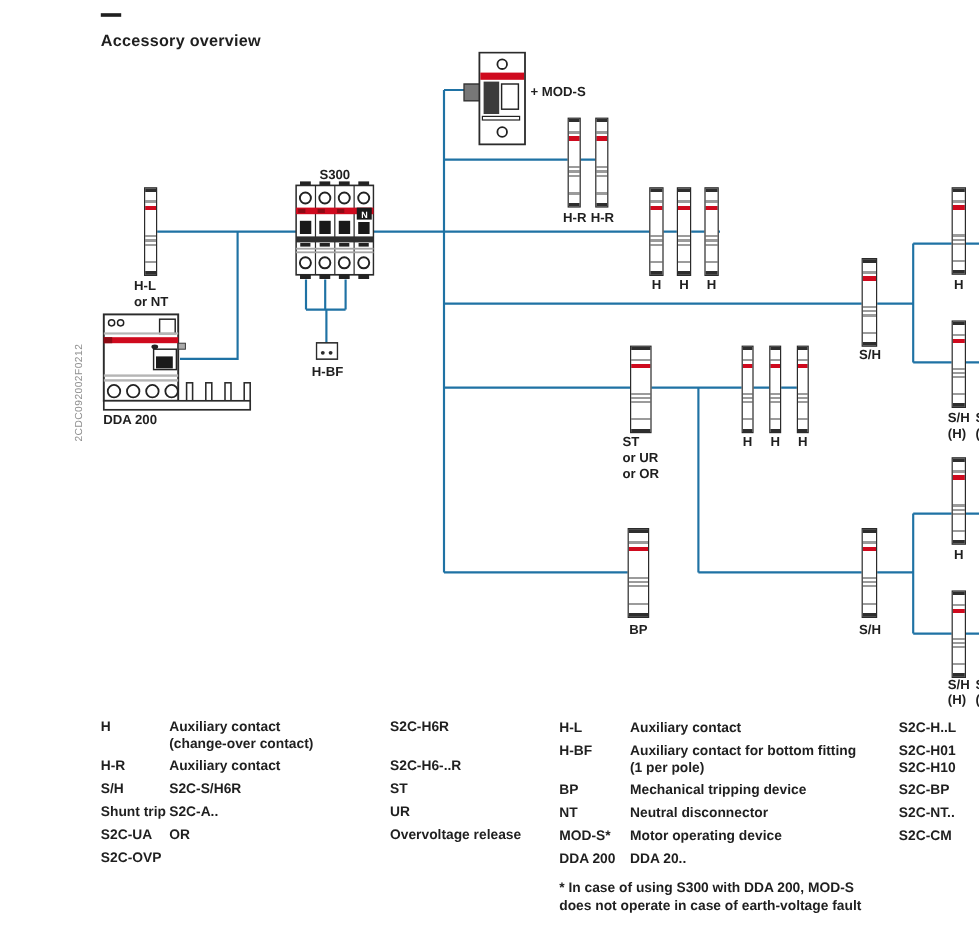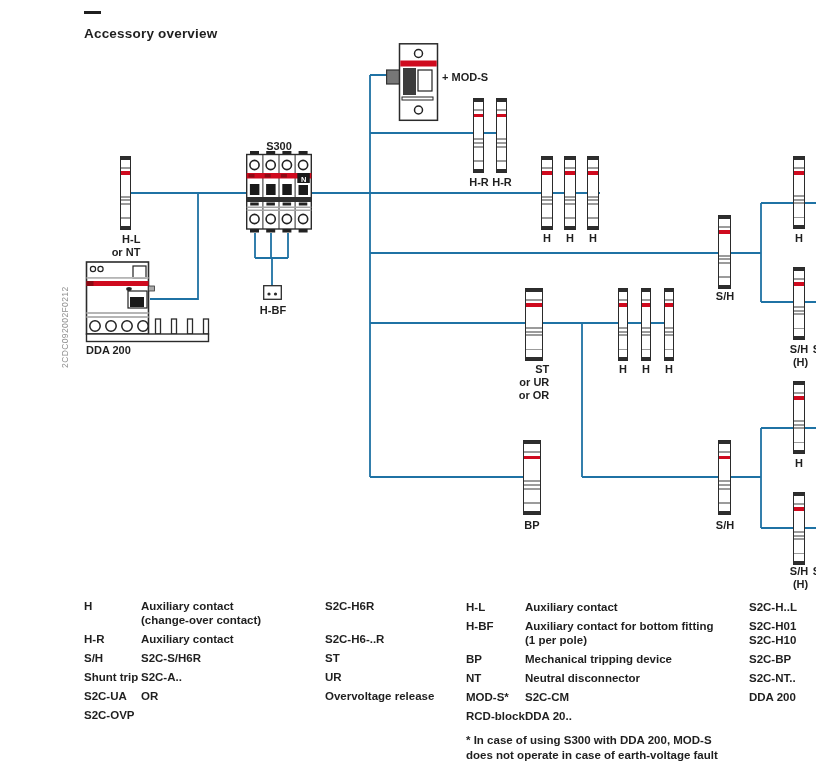--- a/index.html
+++ b/index.html
@@ -18,21 +18,21 @@
         #fff 56.5%,#fff 59%,
         #9b9b9b 59%,#9b9b9b 61.5%,
         #fff 61.5%,#fff 64%,
         #9b9b9b 64%,#9b9b9b 66.5%,
         #fff 66.5%,#fff 84%,
         #9b9b9b 84%,#9b9b9b 86.5%,
         #fff 86.5%,#fff 96%,
         #2e2e2e 96%,#2e2e2e 100%);}
   .custom{position:absolute;z-index:2;}
   .lbl{position:absolute;z-index:3;font-weight:700;font-size:11px;line-height:1.18;
-       white-space:pre-line;text-align:right;transform:translateX(-50%);color:#1f1f1f;}
+       white-space:pre-line;text-align:left;transform:translateX(-50%);color:#1f1f1f;}
   .lbl-left{position:absolute;z-index:3;font-weight:700;font-size:11px;line-height:1.18;
        white-space:pre-line;text-align:right;color:#1f1f1f;}
   #title-dash{position:absolute;left:40px;top:11px;width:17px;height:3px;background:#1f1f1f;}
   #page-title{position:absolute;left:40px;top:26px;font-size:13.5px;font-weight:600;letter-spacing:.2px;}
   #side-code{position:absolute;left:16px;top:246px;height:122px;writing-mode:vertical-rl;
        transform:rotate(180deg);font-size:8.5px;color:#8f8f8f;letter-spacing:.4px;}
   .legend{position:absolute;z-index:3;display:grid;row-gap:5px;font-size:11.5px;
        font-weight:600;line-height:14px;align-items:start;}
   #legend-left{left:40px;top:599px;grid-template-columns:57px 184px auto;}
   #legend-right{left:422px;top:600px;grid-template-columns:59px 224px auto;}
@@ -255,22 +255,22 @@
 (1 per pole)</div>
     <div>S2C-H01
 S2C-H10</div>
     <div>BP</div>
     <div>Mechanical tripping device</div>
     <div>S2C-BP</div>
     <div>NT</div>
     <div>Neutral disconnector</div>
     <div>S2C-NT..</div>
     <div>MOD-S*</div>
+    <div>Motor operating device</div>
     <div>S2C-CM</div>
     <div>DDA 200</div>
-    <div>RCD-block</div>
     <div>DDA 20..</div>
   </div>
 
   <div id="footnote">* In case of using S300 with DDA 200, MOD-S
 does not operate in case of earth-voltage fault</div>
 
 </div>
 
 </body></html>

